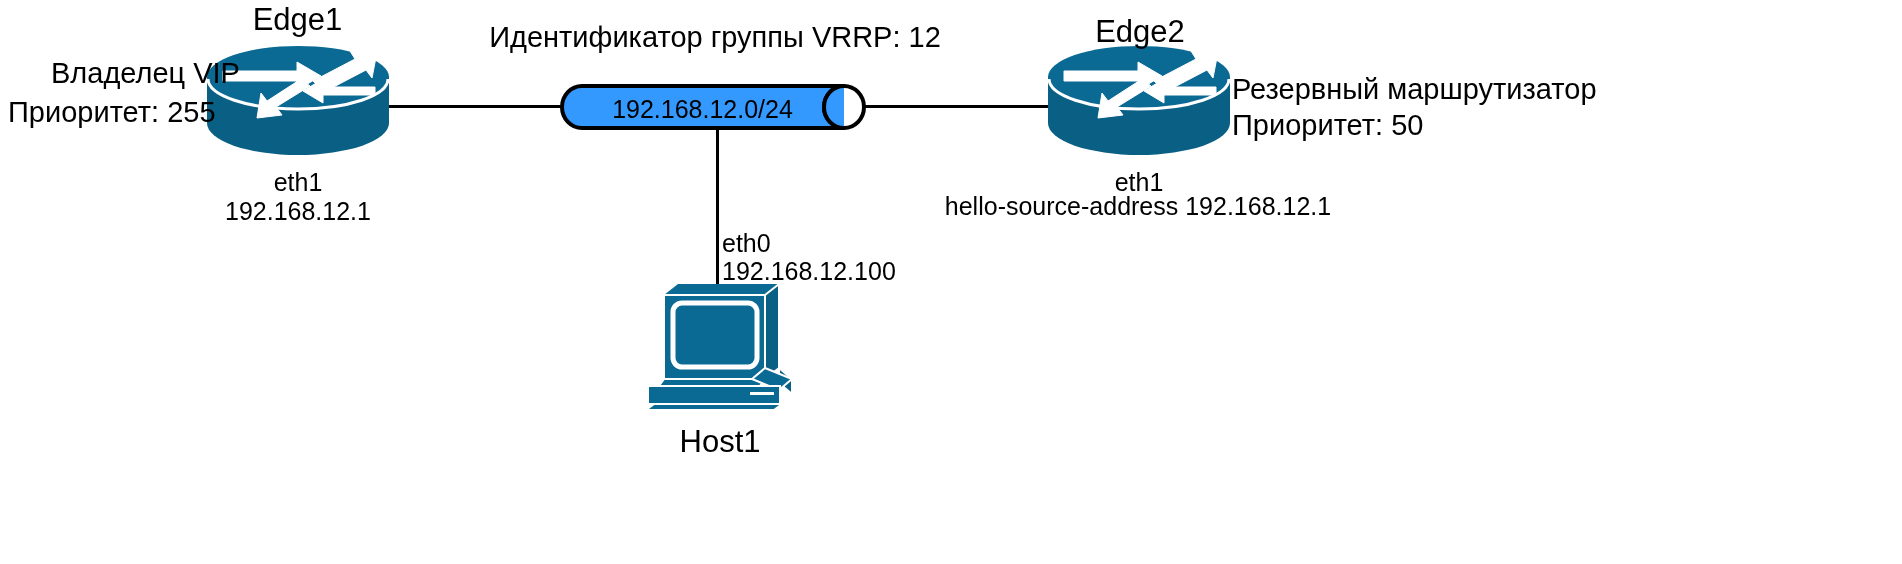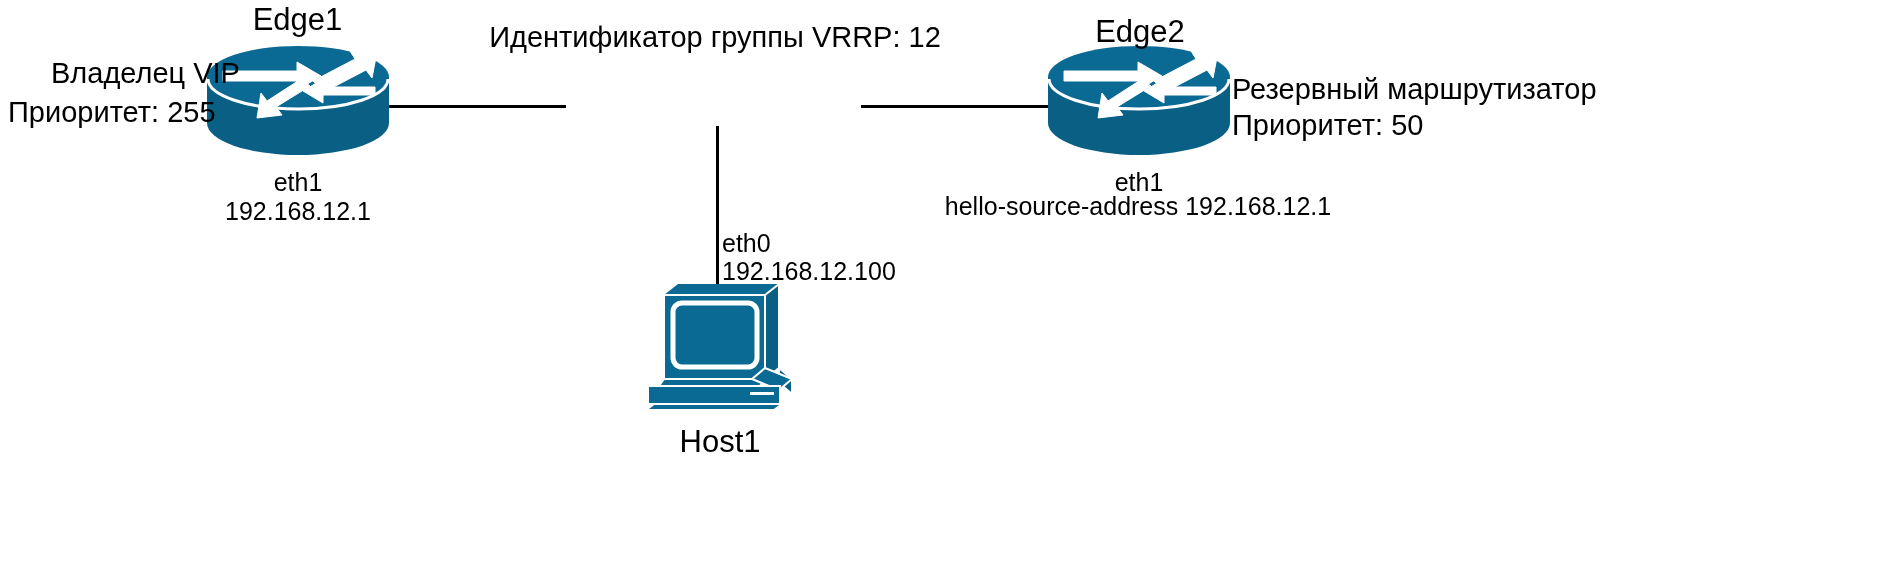--- a/index.html
+++ b/index.html
@@ -81,20 +81,32 @@
   </div>
 
   <div class="lbl t-node ta-center" style="left:190px; top:2px; width:215px;">Edge1</div>
 
   <div class="lbl t-body ta-left" style="left:8px; top:56px; width:190px;margin-left:43px;">Владелец VIP</div>
   <div class="lbl t-body ta-left" style="left:8px; top:95px; width:200px;">Приоритет: 255</div>
 
   <div class="lbl t-small ta-center" style="left:205px; top:168px; width:186px;">eth1</div>
   <div class="lbl t-small ta-center" style="left:190px; top:197px; width:216px;">192.168.12.1</div>
 
+  <div class="node" style="left:560px; top:84px;">
+    <svg width="306" height="46" viewBox="0 0 306 46">
+
+      <path d="M22,2 L284,2 L284,44 L22,44 A20,21 0 0 1 22,2 Z" fill="#3399ff" stroke="#000000" stroke-width="4" stroke-linejoin="round"></path>
+
+      <ellipse cx="284" cy="23" rx="20" ry="21" fill="#ffffff" stroke="#000000" stroke-width="4"></ellipse>
+
+      <path d="M284,2 A20,21 0 0 0 284,44" fill="#3399ff" stroke="none"></path>
+      <path d="M284,2 A20,21 0 0 0 284,44" fill="none" stroke="#000000" stroke-width="4"></path>
+    </svg>
+    <div class="bus-text" style="top:11px; width:285px;">192.168.12.0/24</div>
+  </div>
 
   <div class="lbl t-body ta-center" style="left:455px; top:20px; width:520px;">Идентификатор группы VRRP: 12</div>
 
   <div class="node" style="left:1046px; top:45px;">
     <svg width="186" height="120" viewBox="0 0 186 120">
       <path d="M2,32 L2,78 A91,32 0 0 0 184,78 L184,32 Z" fill="#0a5f85"></path>
       <ellipse cx="93" cy="32" rx="91" ry="31" fill="#0b6a94"></ellipse>
       <path d="M3,34 A90,30 0 0 0 183,34" fill="none" stroke="#ffffff" stroke-width="3"></path>
       <g fill="#ffffff" stroke="#ffffff" stroke-width="1">
         <path d="M18,26 L92,26 L92,17 L116,31 L92,45 L92,36 L18,36 Z"></path>

